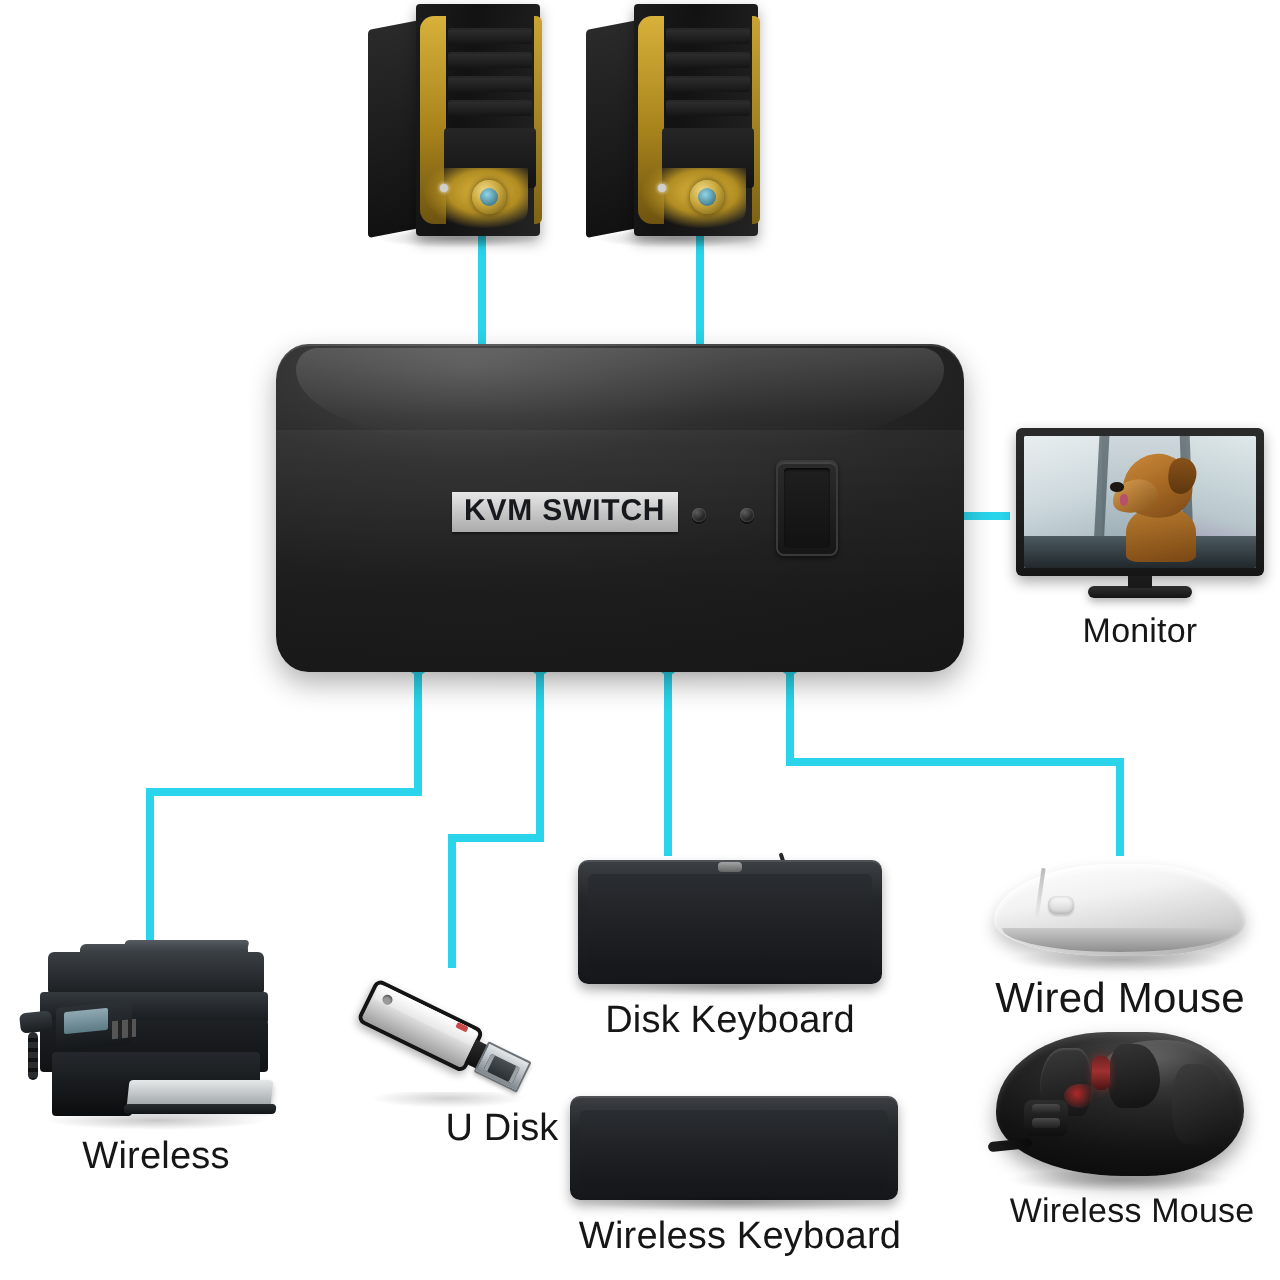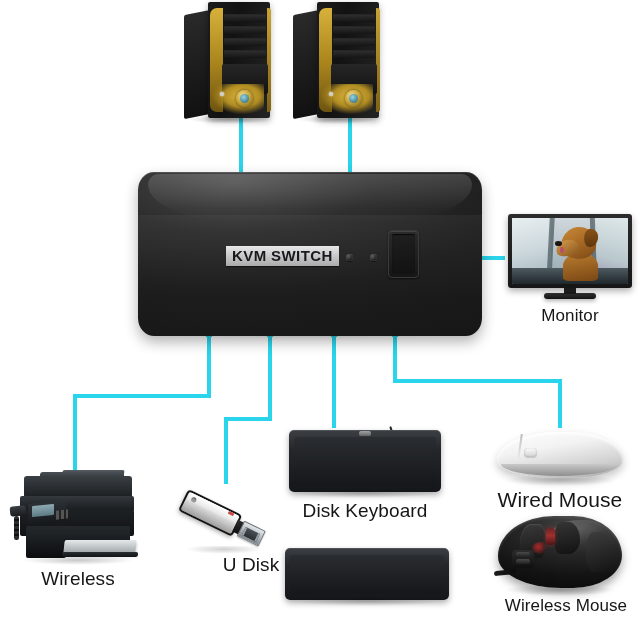--- a/index.html
+++ b/index.html
@@ -643,20 +643,21 @@
             <div class="key sp"></div>
           <div class="key"></div>
             <div class="key"></div>
             <div class="key"></div>
           <div class="key"></div>
             <div class="key w15"></div>
         </div>
       </div>
     </div>
     <div class="kb-shadow" style="left:5px;top:50px;width:154px;"></div>
+    <div class="cap" style="left:85px;top:60px;font-size:19px;">Wireless Keyboard</div>
   </div>
 
   <div class="node" style="left:497px;top:424px;">
     <div class="mouseW">
       <div class="mw-shadow"></div>
       <div class="mw-body"></div>
       <div class="mw-edge"></div>
       <div class="mw-split"></div>
       <div class="mw-wheel"></div>
     </div>

